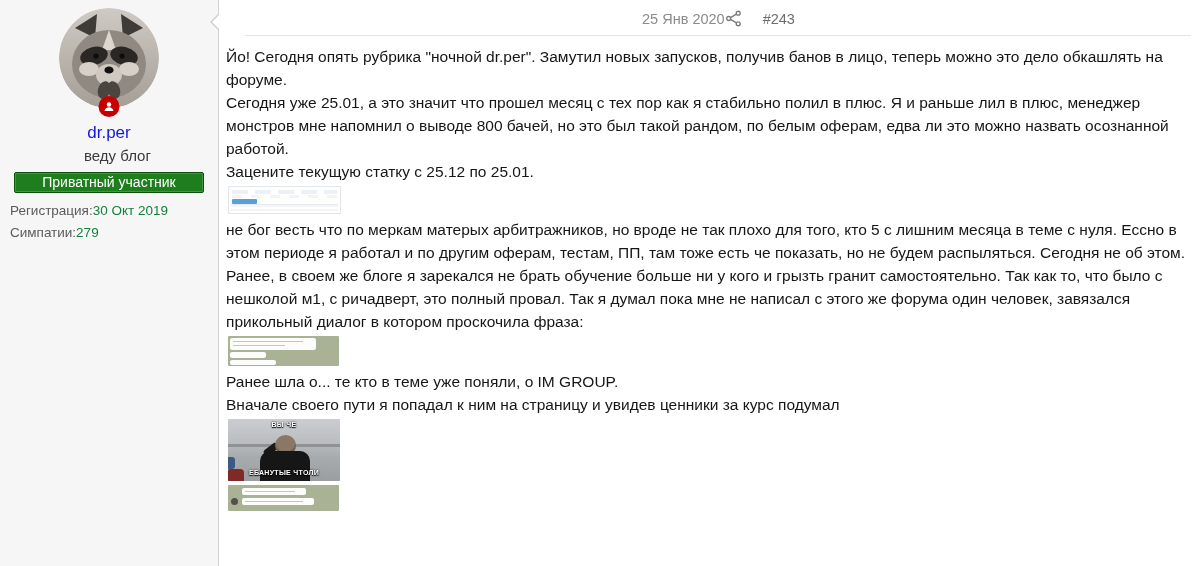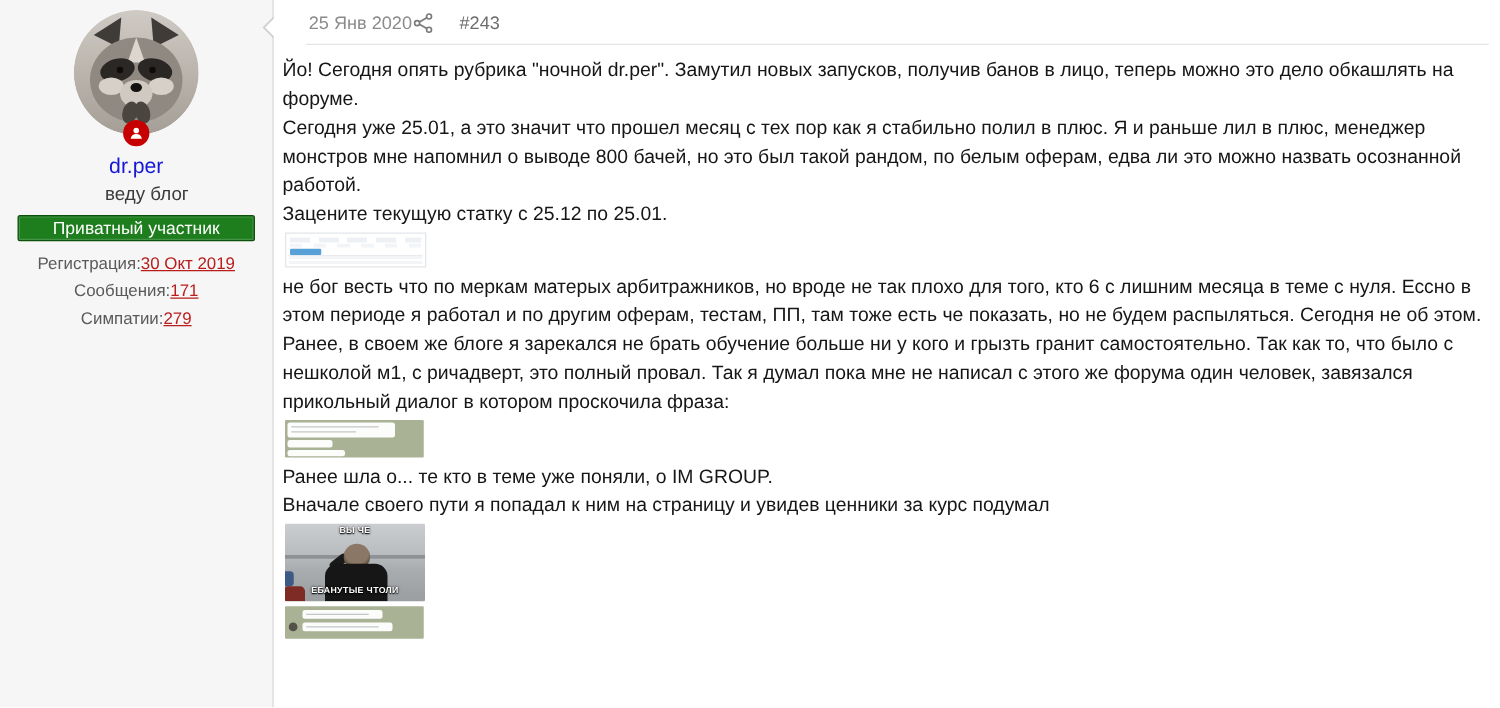--- a/index.html
+++ b/index.html
@@ -22,32 +22,32 @@
   }
   .avatar-badge svg { width: 15px; height: 15px; }
   .username { display: block; margin-top: 15px; font-size: 17px; font-weight: normal; color: #1717d6; text-decoration: none; cursor: pointer; }
   .usertitle { margin-top: 4px; font-size: 15px; color: #3b3b3b; padding-left: 17px; }
   .banner {
     margin: 8px 14px 5px; height: 21px; line-height: 17px; font-size: 14px; color: #fff;
     background: #1e7e1e; border: 1px solid #0c500c; border-radius: 2px; padding-top: 1px;
     box-shadow: inset 0 0 0 1px rgba(255,255,255,0.18);
   }
   .stats { padding: 2px 10px 0; }
-  .stat-row { display: flex; justify-content: center; line-height: 22px; font-size: 13.5px; }
+  .stat-row { display: flex; justify-content: flex-start; line-height: 22px; font-size: 13.5px; }
   .stat-label { color: #5a5a5a; }
-  .stat-value { color: #b91c1c; text-decoration: underline; }
+  .stat-value { color: #15803d; }
 
   
   .message { flex: 1; position: relative; background: #fff; padding: 10px 9px 0 7px; }
   .bubble-arrow { position: absolute; left: -9px; top: 13px; width: 0; height: 0;
     border: 9px solid transparent; border-left: 0; border-right: 9px solid #cfcfcf; }
   .bubble-arrow::after { content: ''; position: absolute; left: 1.5px; top: -8px; width: 0; height: 0;
     border: 8px solid transparent; border-left: 0; border-right: 8px solid #ffffff; }
 
-  .msg-header { display: flex; justify-content: flex-start; align-items: center;
+  .msg-header { display: flex; justify-content: center; align-items: center;
     padding: 0 1px 8px 2px; border-bottom: 1px solid #e4e4e4; margin-left: 19px; }
   .post-date { color: #8b8b8b; font-size: 14.5px; cursor: pointer; }
   .header-right { display: flex; align-items: center; gap: 21px; }
   .share-btn { cursor: pointer; display: flex; align-items: center; }
   .post-number { color: #6d6d6d; font-size: 14.5px; text-decoration: none; cursor: pointer; }
 
   .msg-body { padding-top: 9px; font-size: 15.5px; line-height: 23px; color: #161616; }
   .msg-body p { margin: 0; }
 
   
@@ -139,24 +139,20 @@
     <a class="username">dr.per</a>
     <div class="usertitle">веду блог</div>
     <div class="banner">Приватный участник</div>
 
     <div class="stats">
       <div class="stat-row">
         <span class="stat-label">Регистрация:</span>
         <span class="stat-value">30 Окт 2019</span>
       </div>
       <div class="stat-row">
-        <span class="stat-label">Сообщения:</span>
-        <span class="stat-value">171</span>
-      </div>
-      <div class="stat-row">
         <span class="stat-label">Симпатии:</span>
         <span class="stat-value">279</span>
       </div>
     </div>
   </aside>
 
   <main class="message">
     <div class="bubble-arrow"></div>
 
     <header class="msg-header">
@@ -180,21 +176,21 @@
       <p>Сегодня уже 25.01, а это значит что прошел месяц с тех пор как я стабильно полил в плюс. Я и раньше лил в плюс, менеджер монстров мне напомнил о выводе 800 бачей, но это был такой рандом, по белым оферам, едва ли это можно назвать осознанной работой.</p>
       <p>Зацените текущую статку с 25.12 по 25.01.</p>
 
       <div class="thumb stats-thumb">
         <span class="st-f1"></span>
         <span class="st-f2"></span>
         <span class="st-btn"></span>
         <span class="st-table"></span>
       </div>
 
-      <p>не бог весть что по меркам матерых арбитражников, но вроде не так плохо для того, кто 6 с лишним месяца в теме с нуля. Ессно в этом периоде я работал и по другим оферам, тестам, ПП, там тоже есть че показать, но не будем распыляться. Сегодня не об этом.</p>
+      <p>не бог весть что по меркам матерых арбитражников, но вроде не так плохо для того, кто 5 с лишним месяца в теме с нуля. Ессно в этом периоде я работал и по другим оферам, тестам, ПП, там тоже есть че показать, но не будем распыляться. Сегодня не об этом.</p>
       <p>Ранее, в своем же блоге я зарекался не брать обучение больше ни у кого и грызть гранит самостоятельно. Так как то, что было с нешколой м1, с ричадверт, это полный провал. Так я думал пока мне не написал с этого же форума один человек, завязался прикольный диалог в котором проскочила фраза:</p>
 
       <div class="thumb chat-thumb ct-1">
         <span class="bub" style="left:2px; top:2px; width:86px; height:12px;"></span>
         <span class="bub-line" style="left:5px; top:5px; width:70px;"></span>
         <span class="bub-line" style="left:5px; top:9px; width:52px;"></span>
         <span class="bub" style="left:2px; top:16px; width:36px; height:6px;"></span>
         <span class="bub" style="left:2px; top:24px; width:46px; height:5px;"></span>
       </div>
 

